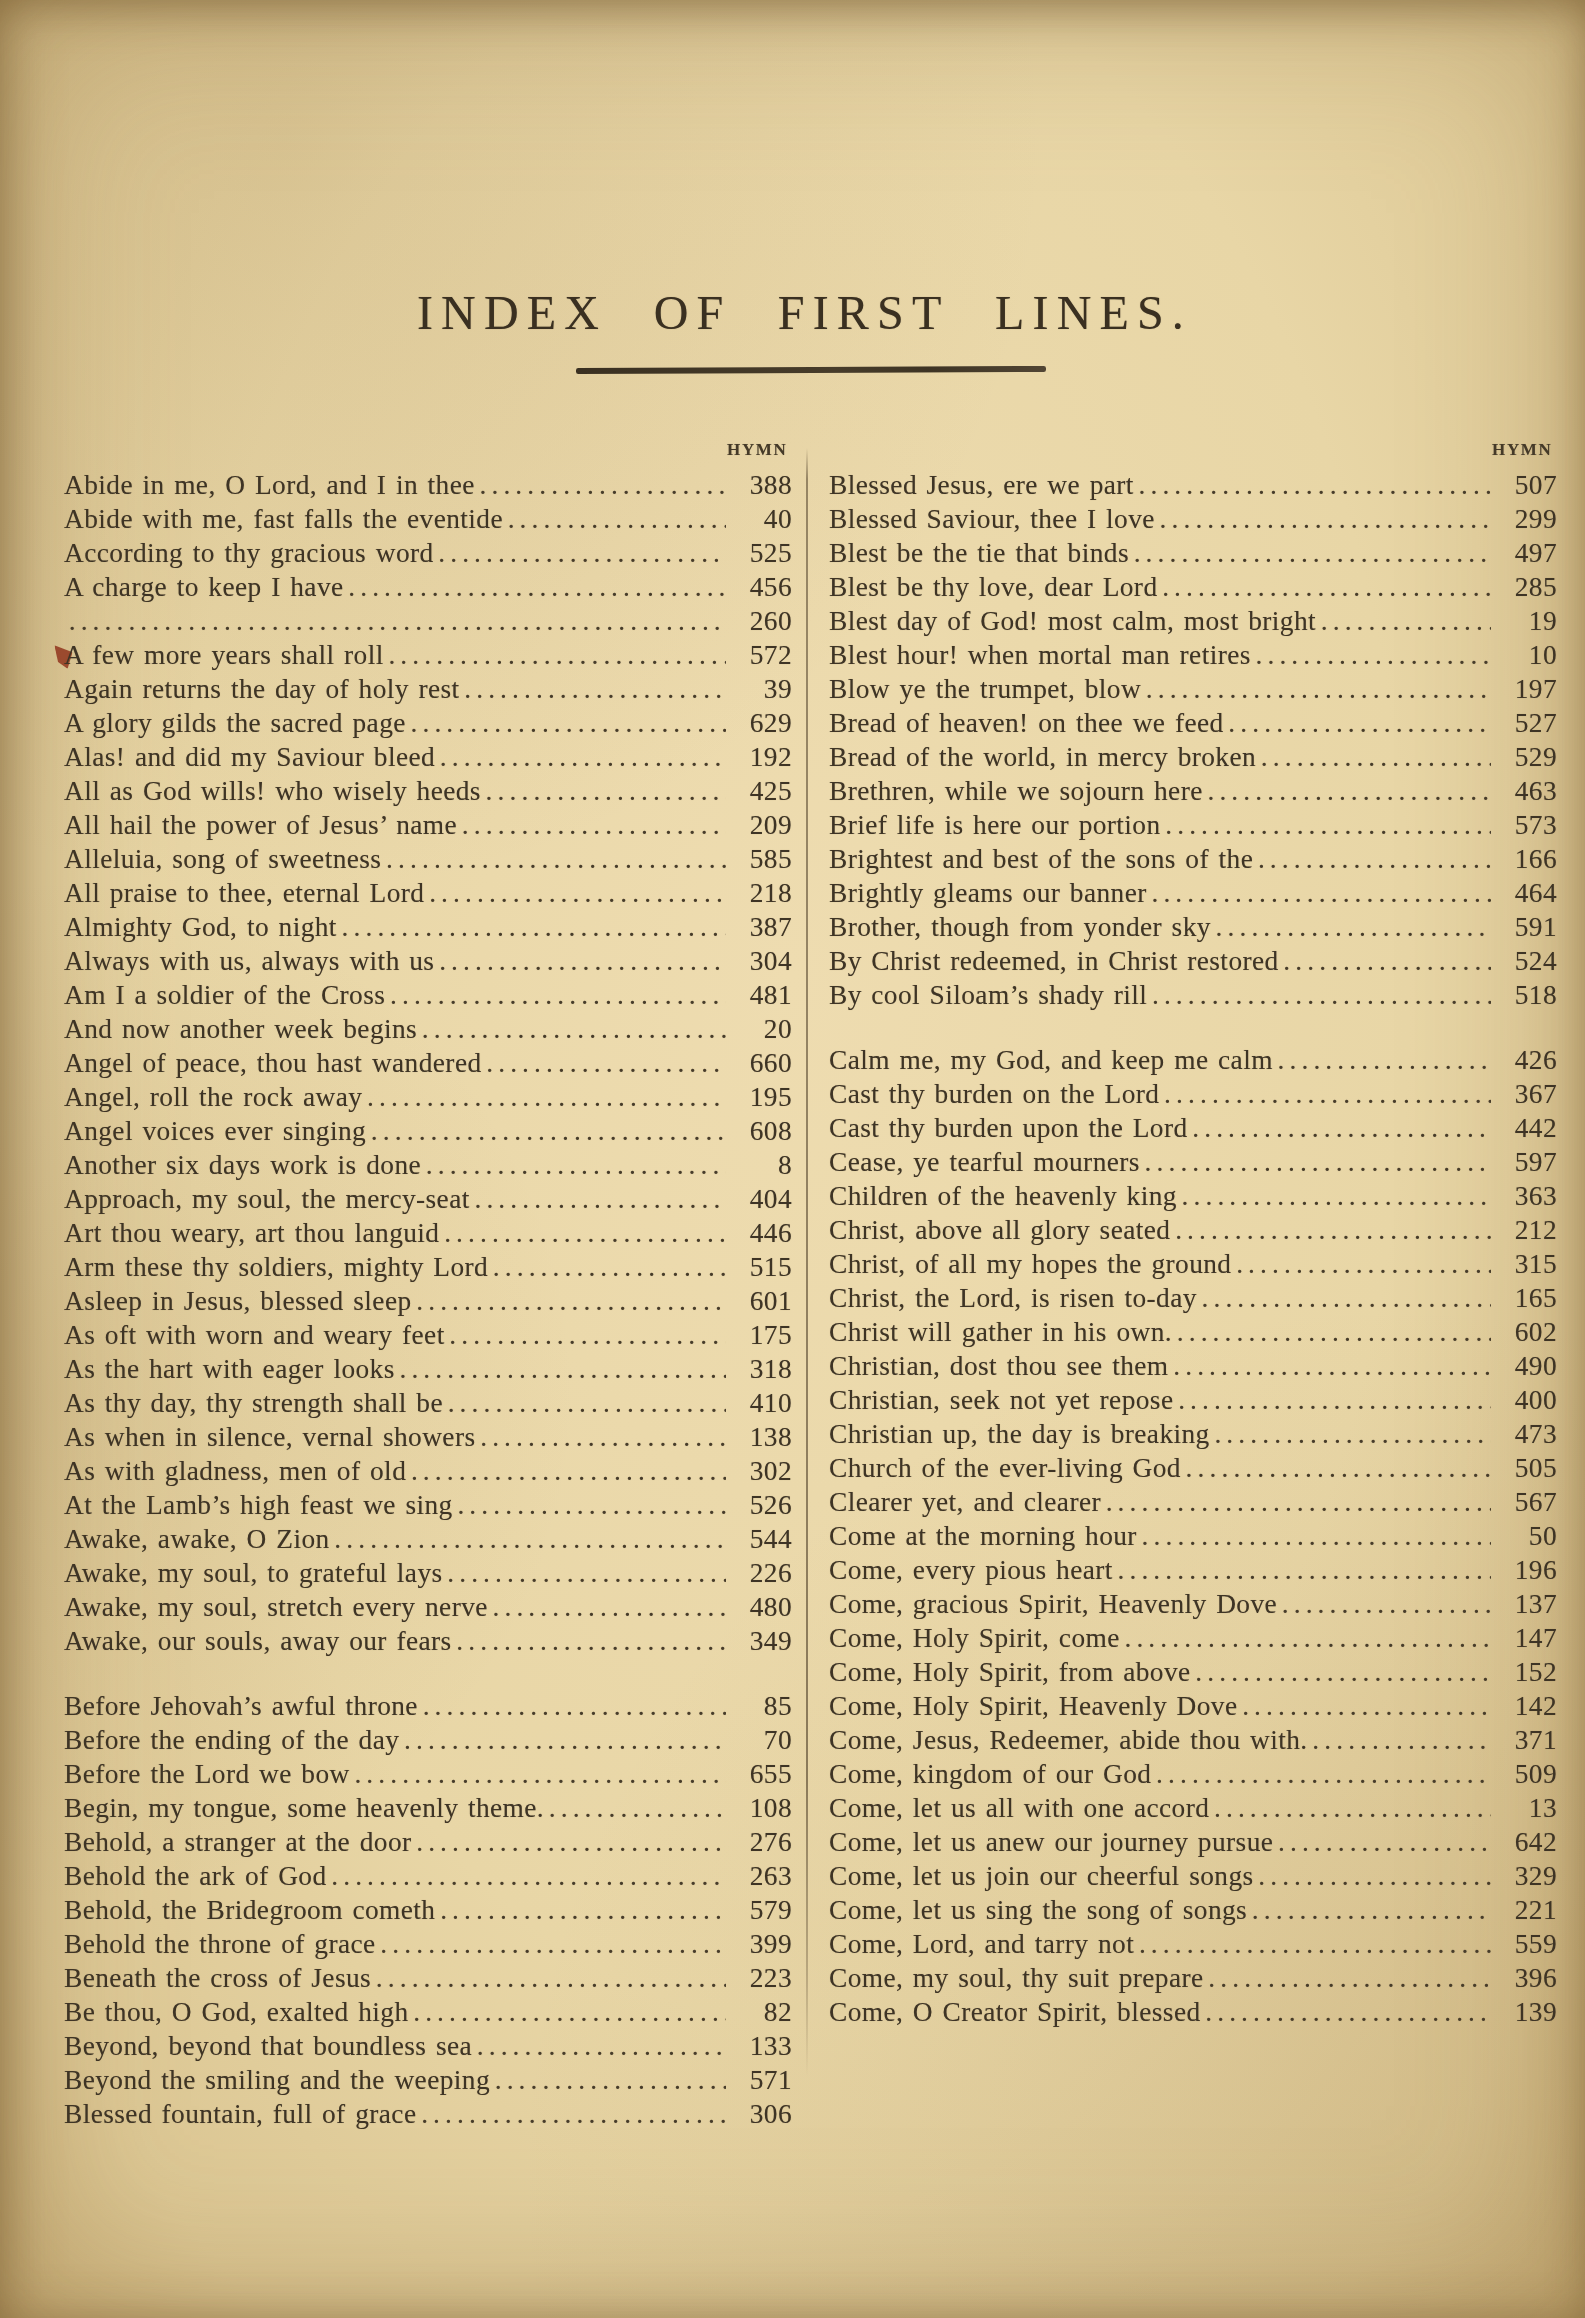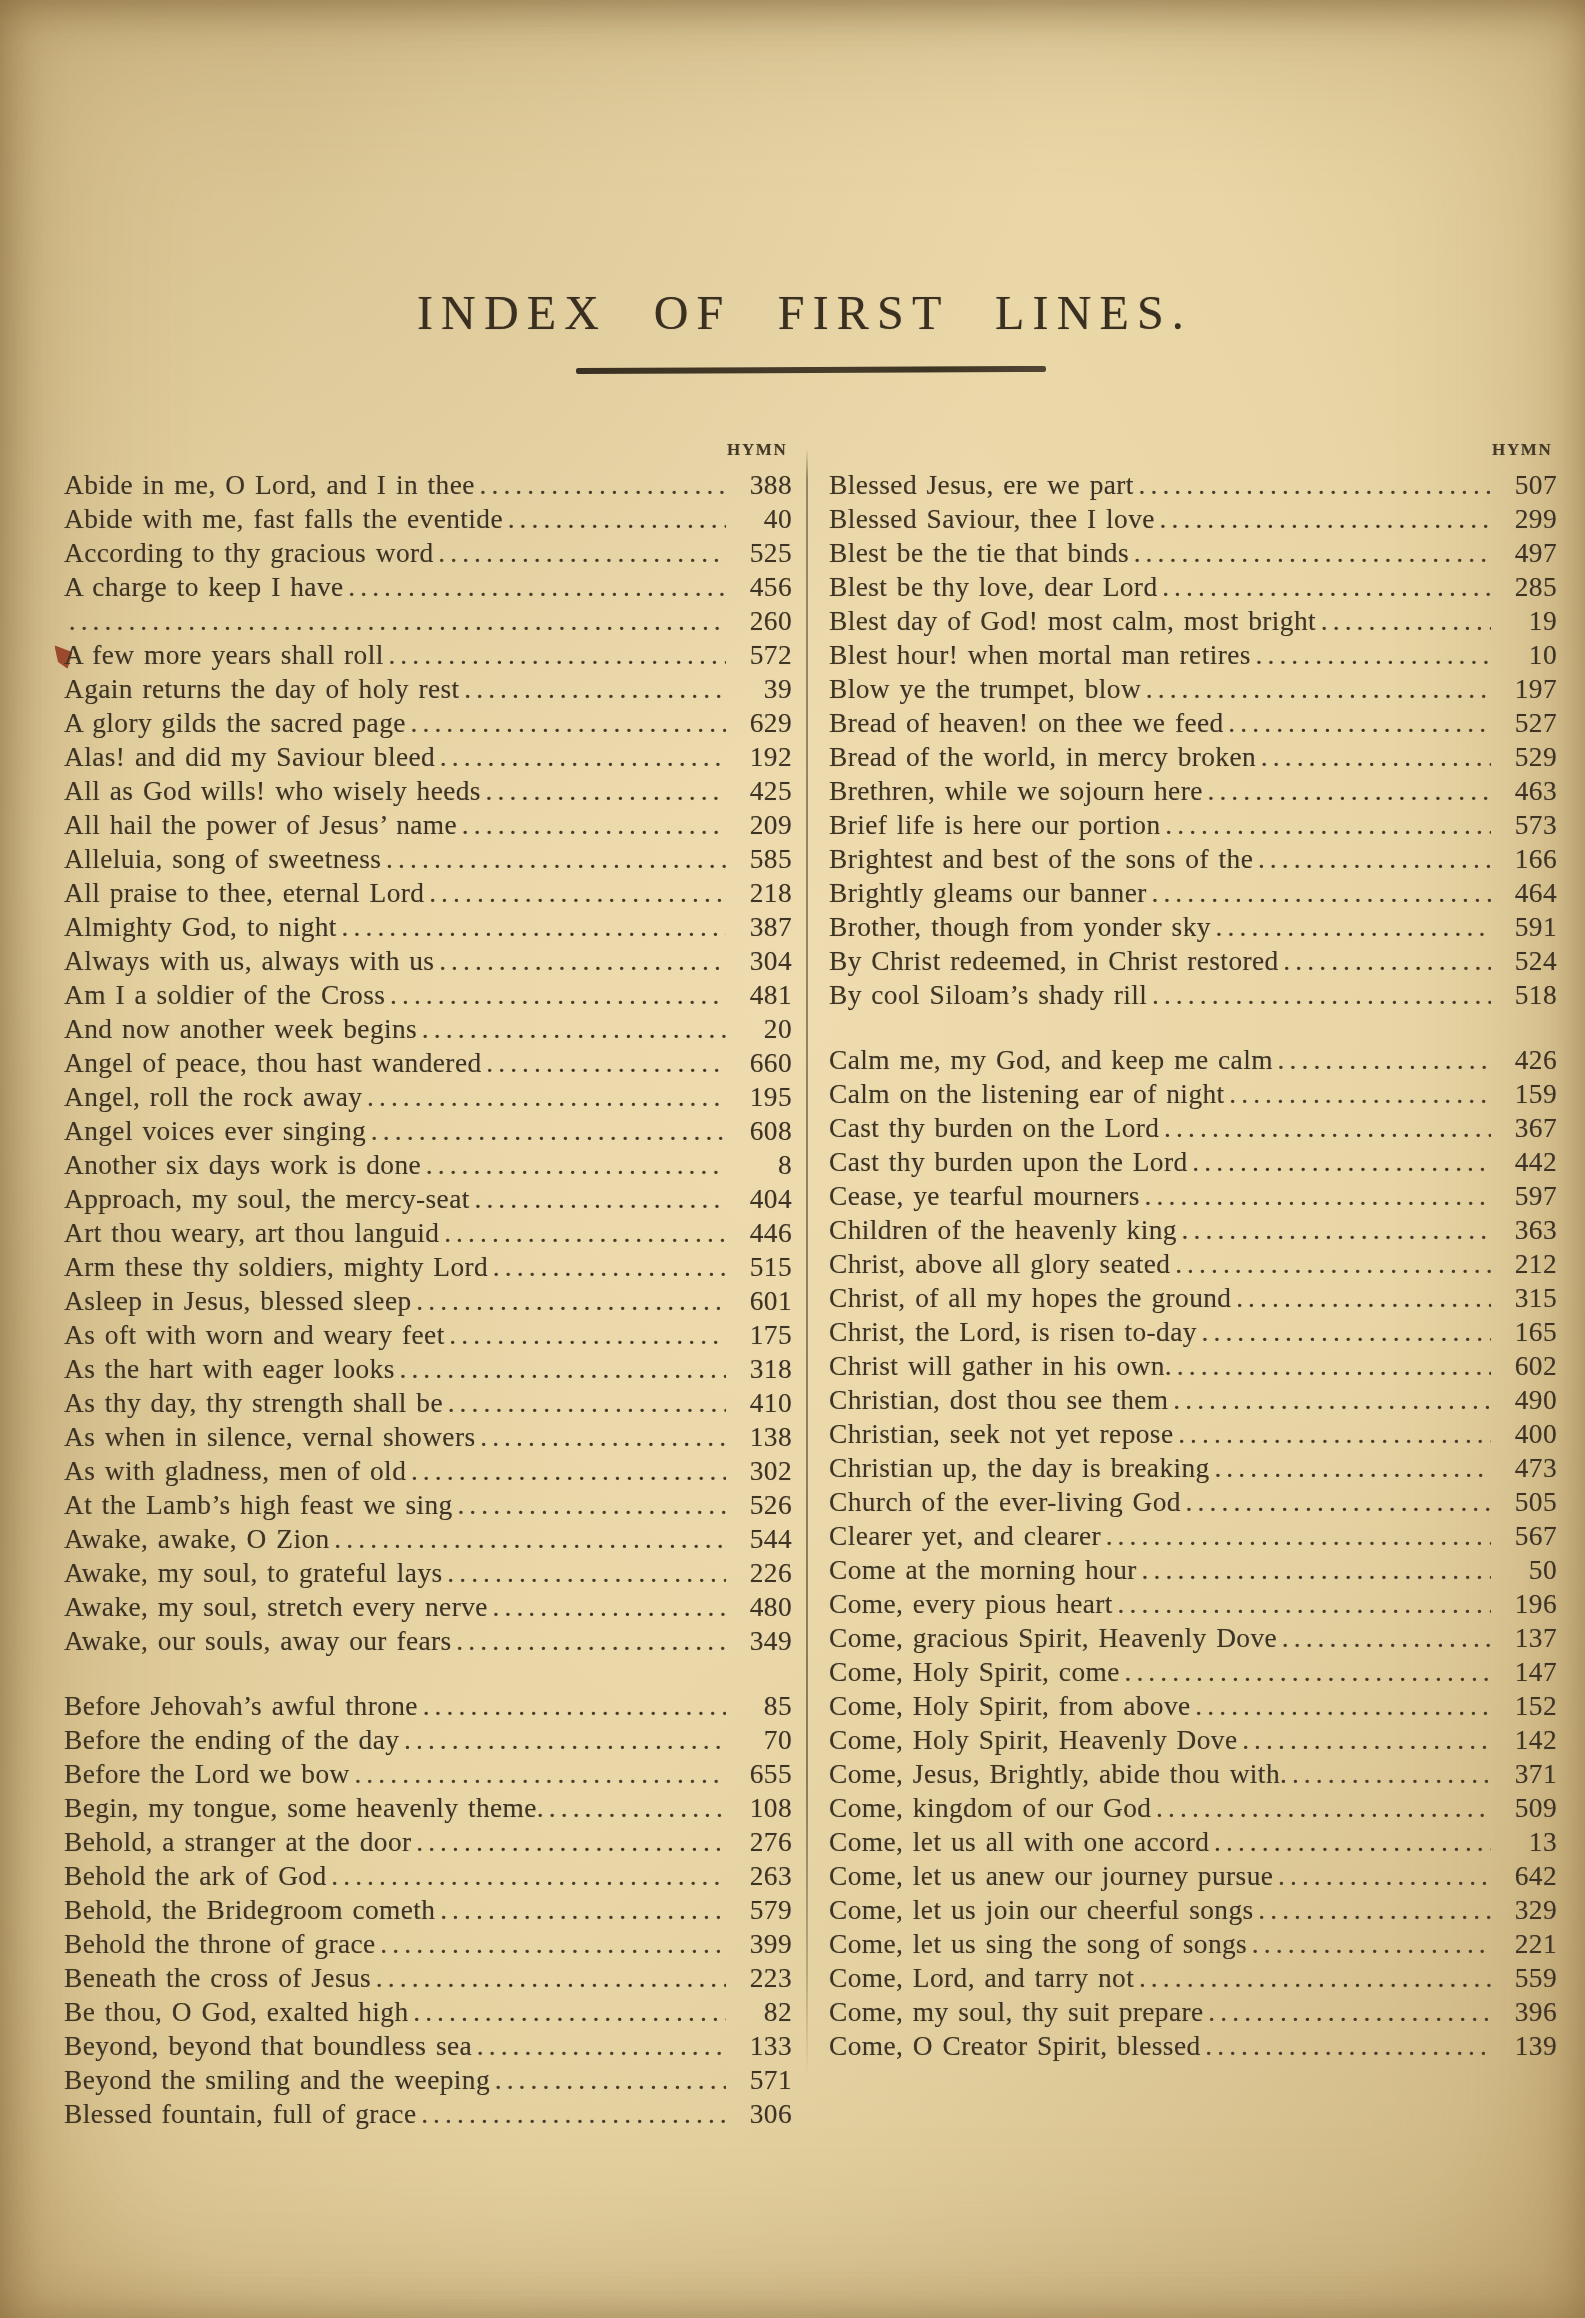--- a/index.html
+++ b/index.html
@@ -413,25 +413,20 @@
         <span class="dots"></span>
         <span class="enum">518</span>
       </div>
       <div class="section-gap"></div>
       <div class="entry">
         <span class="etext">Calm me, my God, and keep me calm</span>
         <span class="dots"></span>
         <span class="enum">426</span>
       </div>
       <div class="entry">
-        <span class="etext">Calm on the listening ear of night</span>
-        <span class="dots"></span>
-        <span class="enum">159</span>
-      </div>
-      <div class="entry">
         <span class="etext">Cast thy burden on the Lord</span>
         <span class="dots"></span>
         <span class="enum">367</span>
       </div>
       <div class="entry">
         <span class="etext">Cast thy burden upon the Lord</span>
         <span class="dots"></span>
         <span class="enum">442</span>
       </div>
       <div class="entry">
@@ -513,21 +508,21 @@
         <span class="etext">Come, Holy Spirit, from above</span>
         <span class="dots"></span>
         <span class="enum">152</span>
       </div>
       <div class="entry">
         <span class="etext">Come, Holy Spirit, Heavenly Dove</span>
         <span class="dots"></span>
         <span class="enum">142</span>
       </div>
       <div class="entry">
-        <span class="etext">Come, Jesus, Brightly, abide thou with.</span>
+        <span class="etext">Come, Jesus, Redeemer, abide thou with.</span>
         <span class="dots"></span>
         <span class="enum">371</span>
       </div>
       <div class="entry">
         <span class="etext">Come, kingdom of our God</span>
         <span class="dots"></span>
         <span class="enum">509</span>
       </div>
       <div class="entry">
         <span class="etext">Come, let us all with one accord</span>

